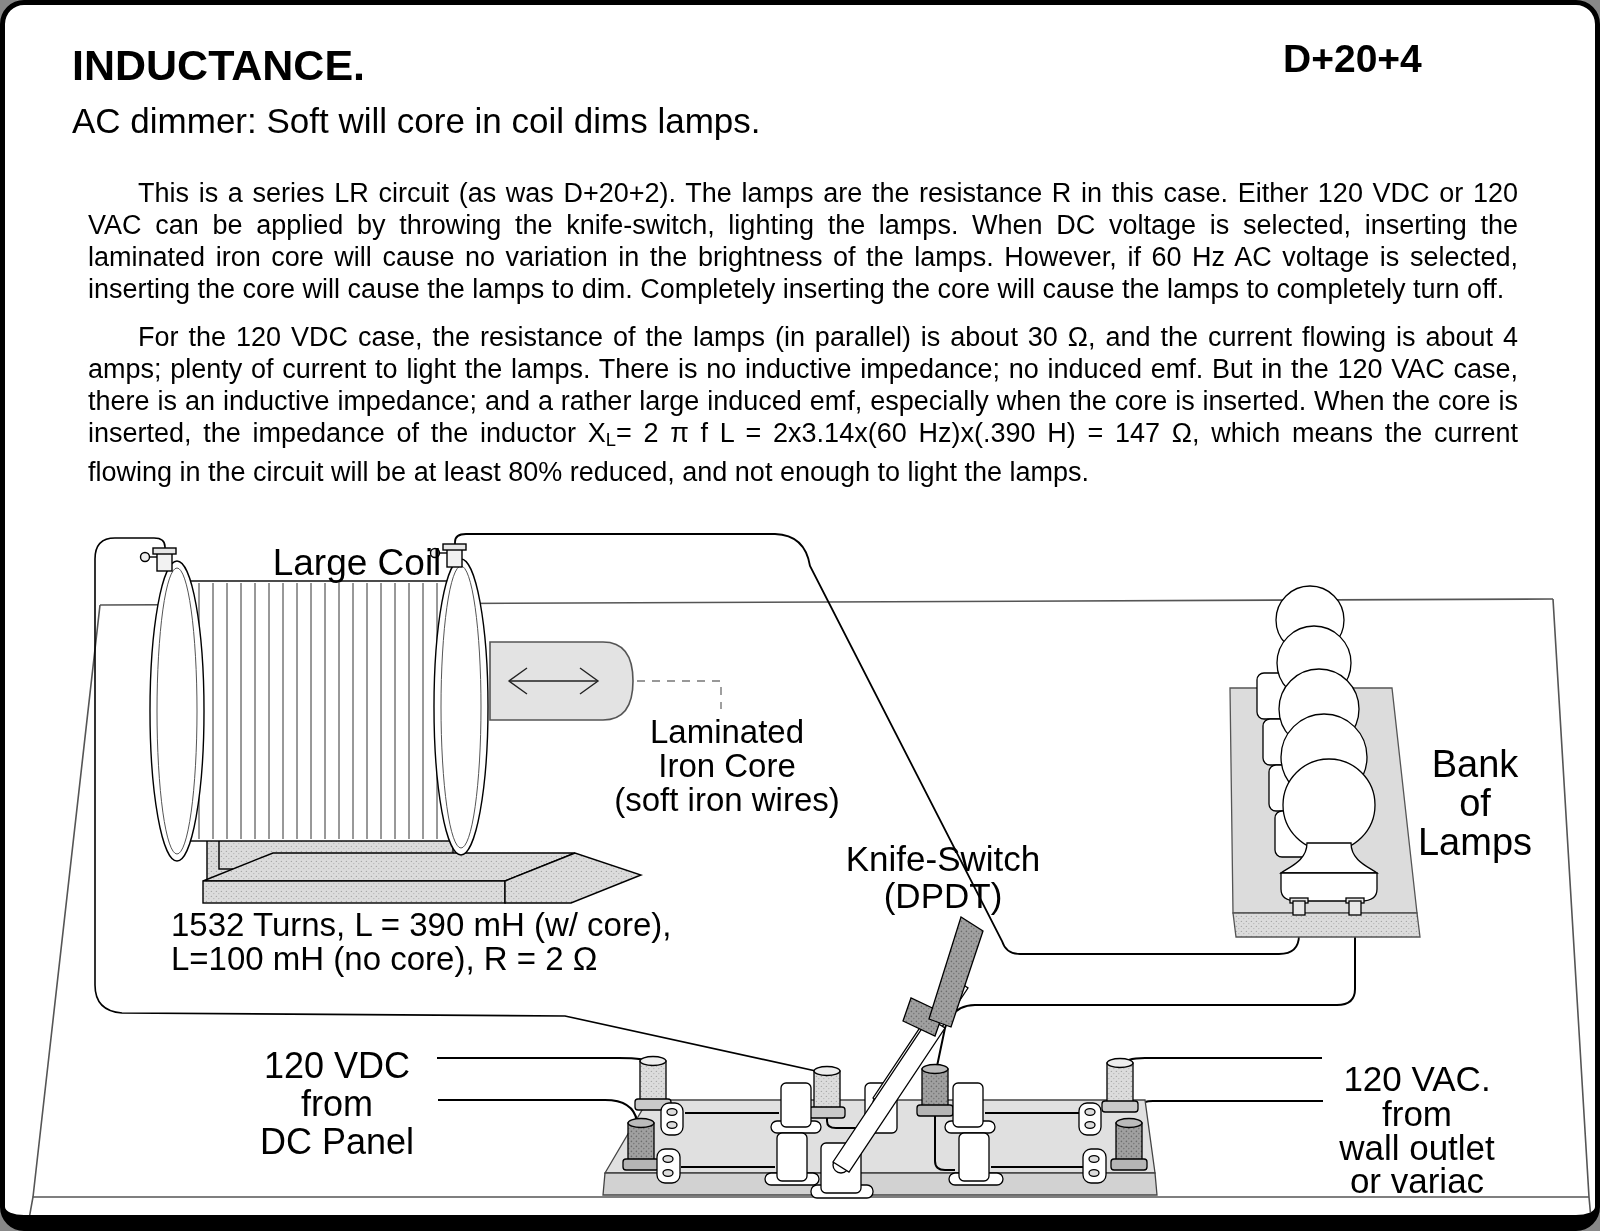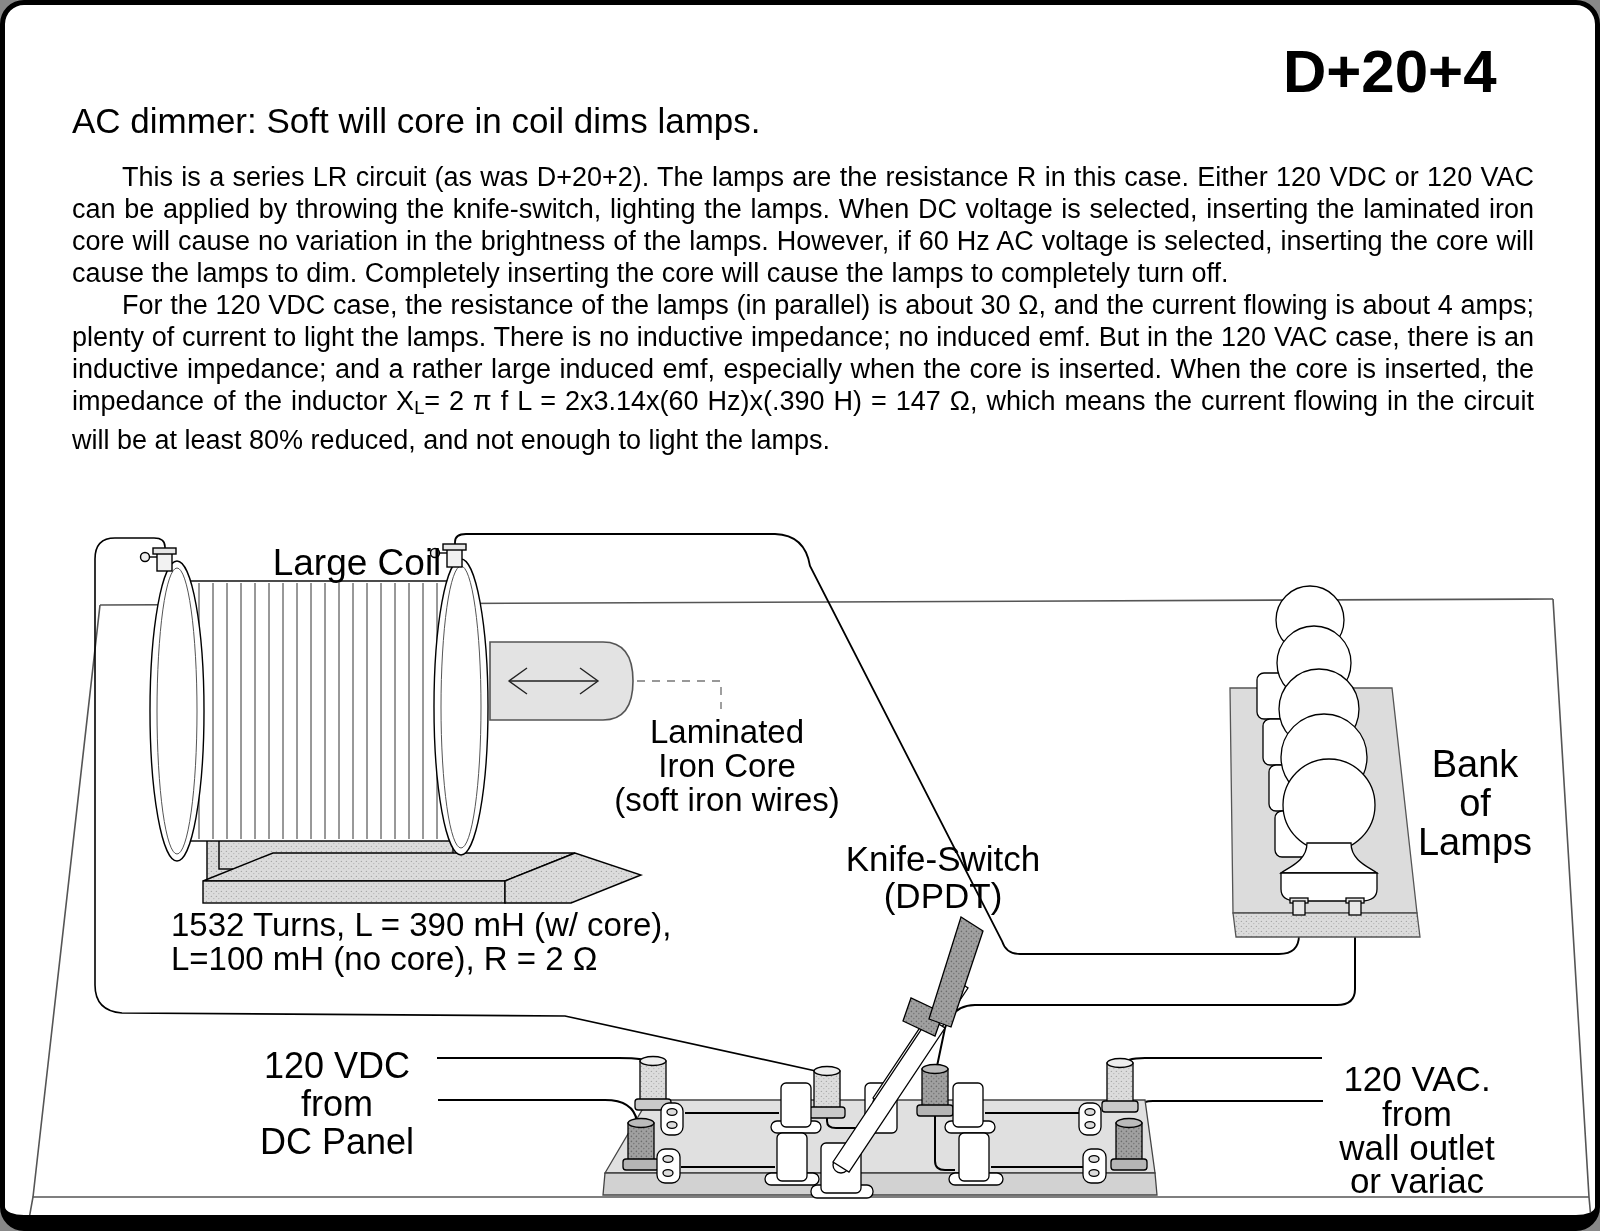--- a/index.html
+++ b/index.html
@@ -10,24 +10,24 @@
     border:5px solid #000;
     border-bottom-width:16px;
     border-radius:24px;
     box-sizing:border-box;
     overflow:hidden;
     font-family:"Liberation Sans", sans-serif;
     color:#000;
   }
   .abs{position:absolute;}
   .title{left:67px;top:36px;font-size:43px;font-weight:bold;letter-spacing:0px;}
-  .code{left:1278px;top:32px;font-size:60px;font-weight:bold;}
+  .code{left:1278px;top:32px;font-size:39px;font-weight:bold;}
   .subtitle{left:67px;top:96px;font-size:35px;}
   .bodytext{left:67px;top:156px;width:1462px;font-size:27px;line-height:32px;text-align:justify;}
-  .bodytext p{margin:0;text-indent:50px;}
+  .bodytext p{margin:16px;text-indent:50px;}
   .sub{font-size:0.68em;vertical-align:-0.22em;}
   svg{position:absolute;left:0;top:0;}
   .lbl{font-family:"Liberation Sans", sans-serif;fill:#000;}
   .lbl.mid{text-anchor:middle;}
 </style>
 </head>
 <body>
 
 <div class="page">
 
@@ -265,20 +265,21 @@
       <text class="lbl mid" x="332" y="1111" font-size="36">from</text>
       <text class="lbl mid" x="332" y="1149" font-size="36">DC Panel</text>
 
       <text class="lbl mid" x="1412" y="1086" font-size="35">120 VAC.</text>
       <text class="lbl mid" x="1412" y="1121" font-size="35">from</text>
       <text class="lbl mid" x="1412" y="1155" font-size="35">wall outlet</text>
       <text class="lbl mid" x="1412" y="1188" font-size="35">or variac</text>
     </g>
   </svg>
 
+  <div class="abs title">INDUCTANCE.</div>
   <div class="abs code">D+20+4</div>
   <div class="abs subtitle">AC dimmer:  Soft will core in coil dims lamps.</div>
 
   <div class="abs bodytext">
     <p>This is a series LR circuit (as was D+20+2).  The lamps are the resistance R in this case.  Either 120 VDC or 120 VAC can be applied by throwing the knife-switch, lighting the lamps.  When DC voltage is selected, inserting the laminated iron core will cause no variation in the brightness of the lamps.  However, if 60 Hz AC voltage is selected, inserting the core will cause the lamps to dim.  Completely inserting the core will cause the lamps to completely turn off.</p>
     <p><span>For the 120 VDC case, the resistance of the lamps (in parallel) is about 30 Ω, and the current flowing is about 4 amps; plenty of current to light the lamps.  There is no inductive impedance; no induced emf.  But in the 120 VAC case, there is an inductive impedance; and a rather large induced emf, especially when the core is inserted.  When the core is inserted, the impedance of the inductor X</span><span class="sub">L</span><span>= 2 π  f L = 2x3.14x(60 Hz)x(.390 H) = 147 Ω, which means the current flowing in the circuit will be at least 80% reduced, and not enough to light the lamps.</span></p>
   </div>
 
 </div>
 

